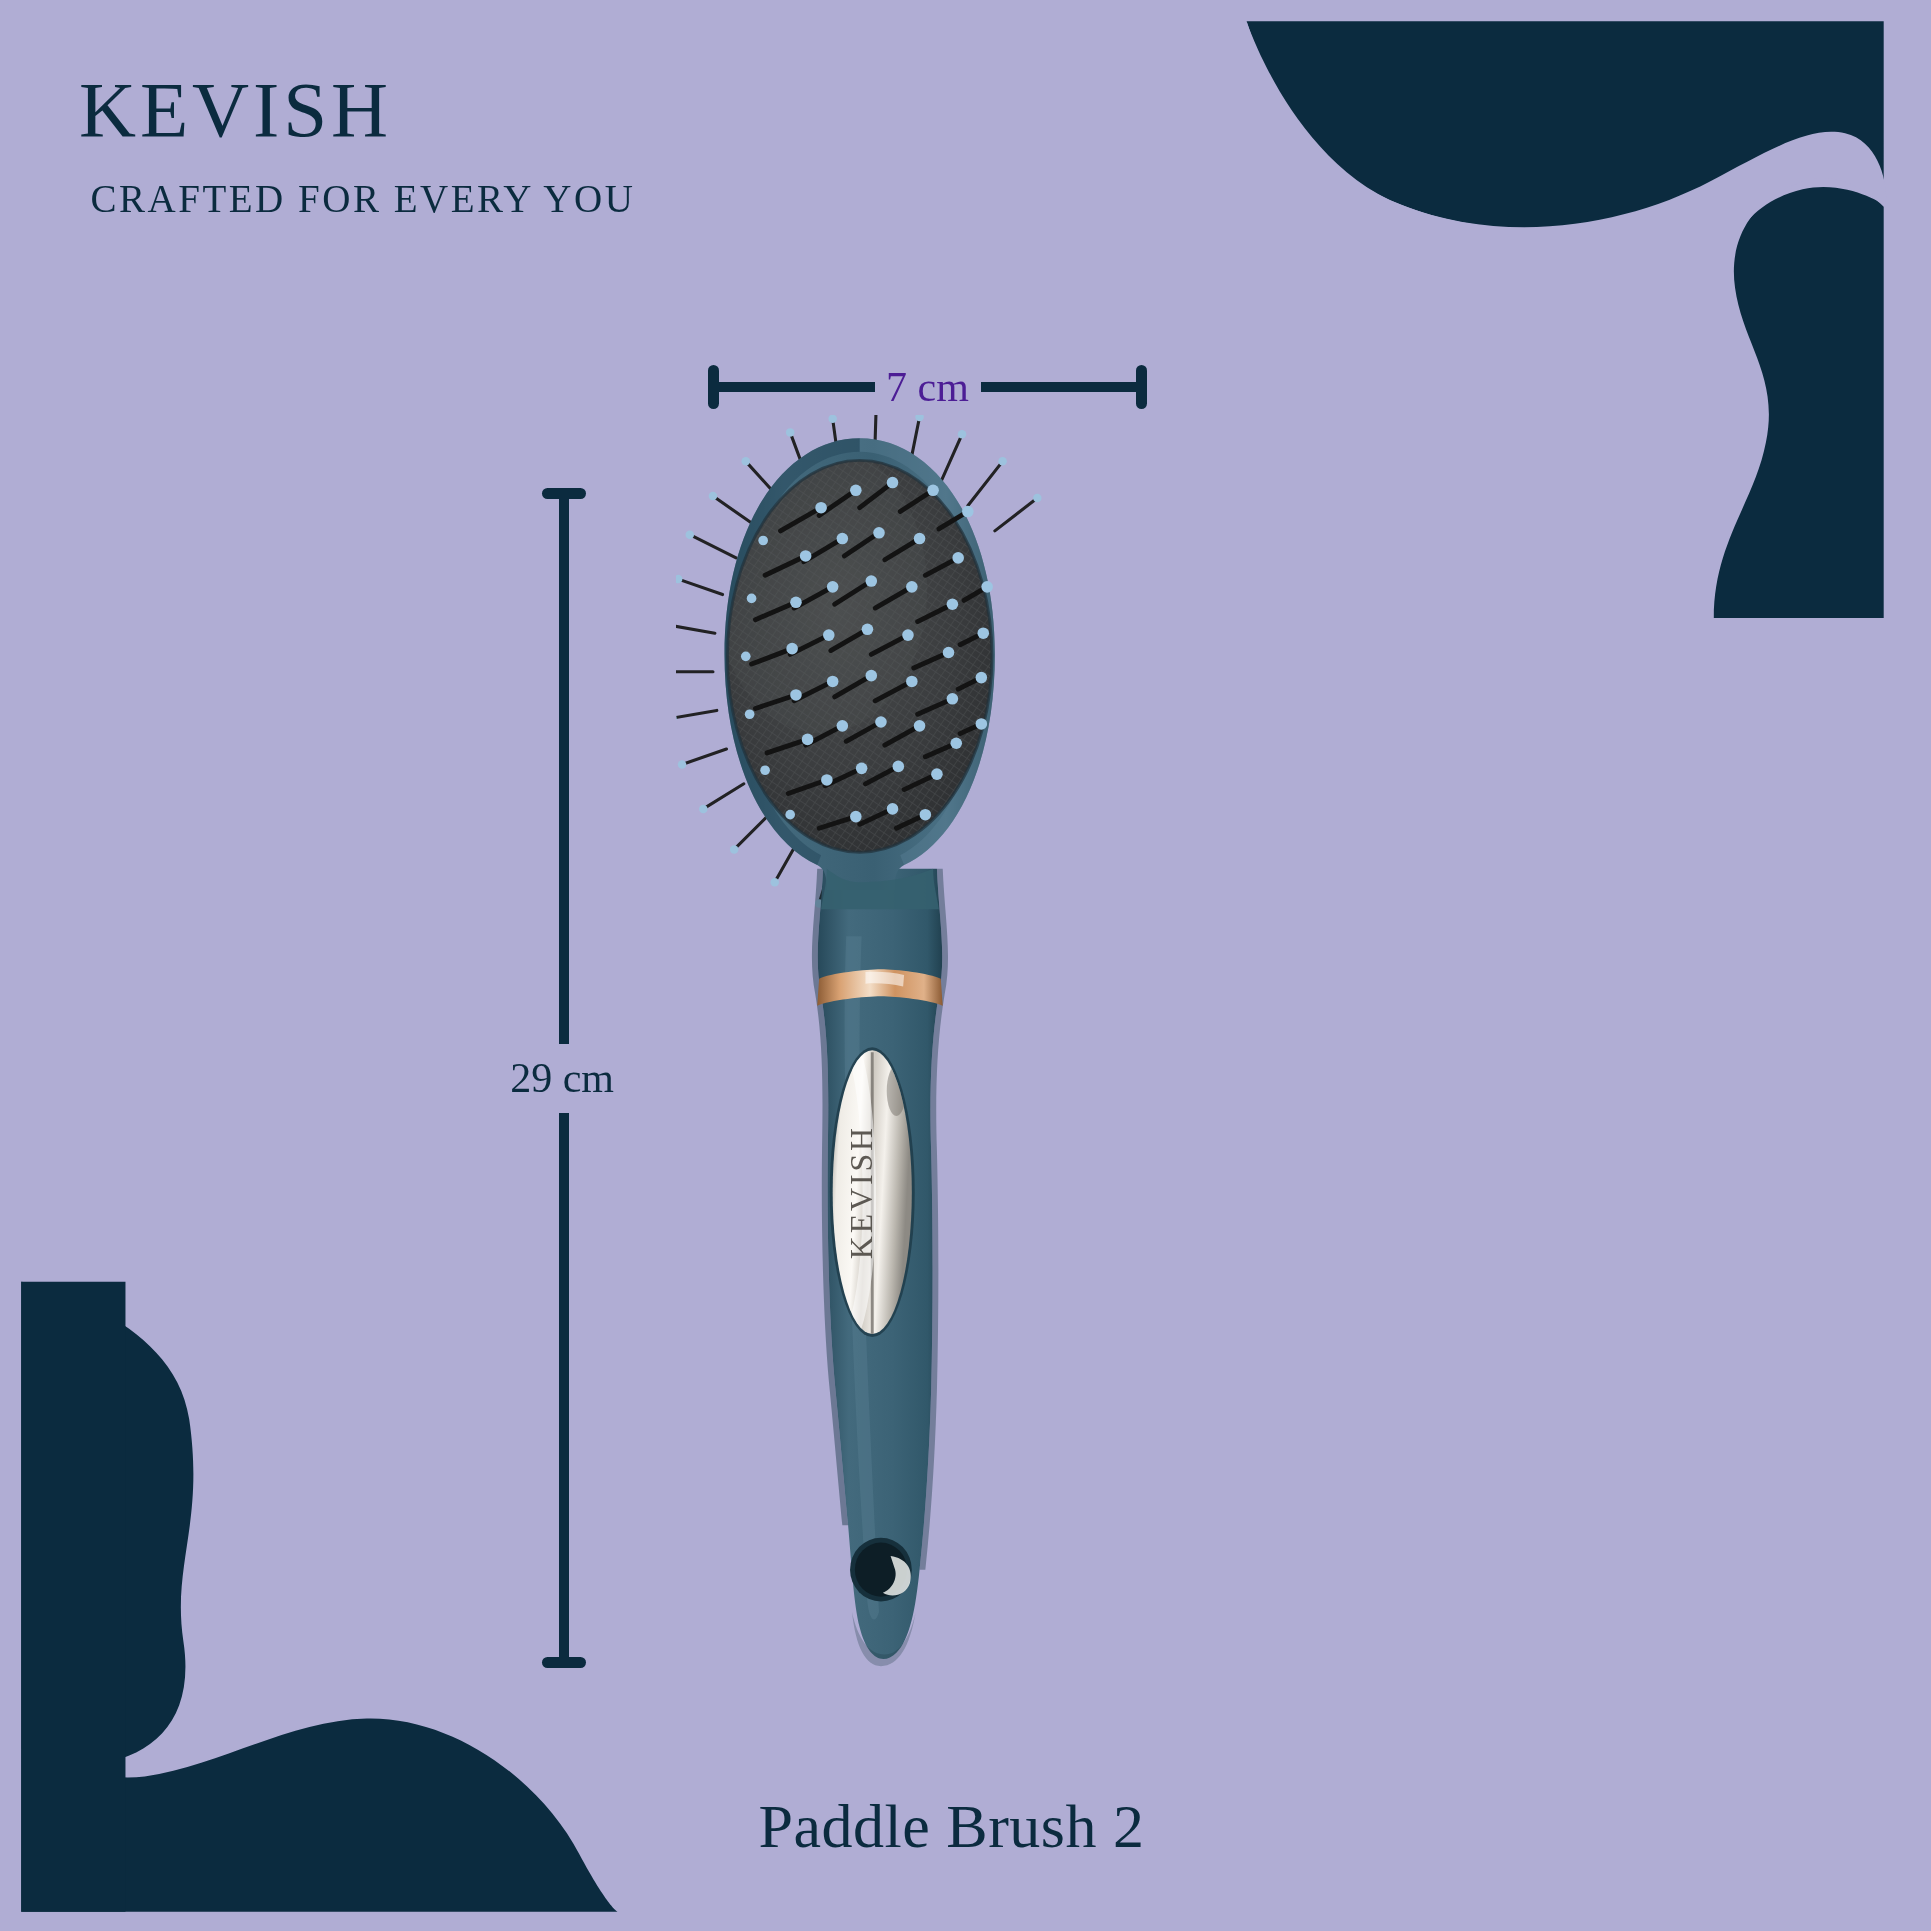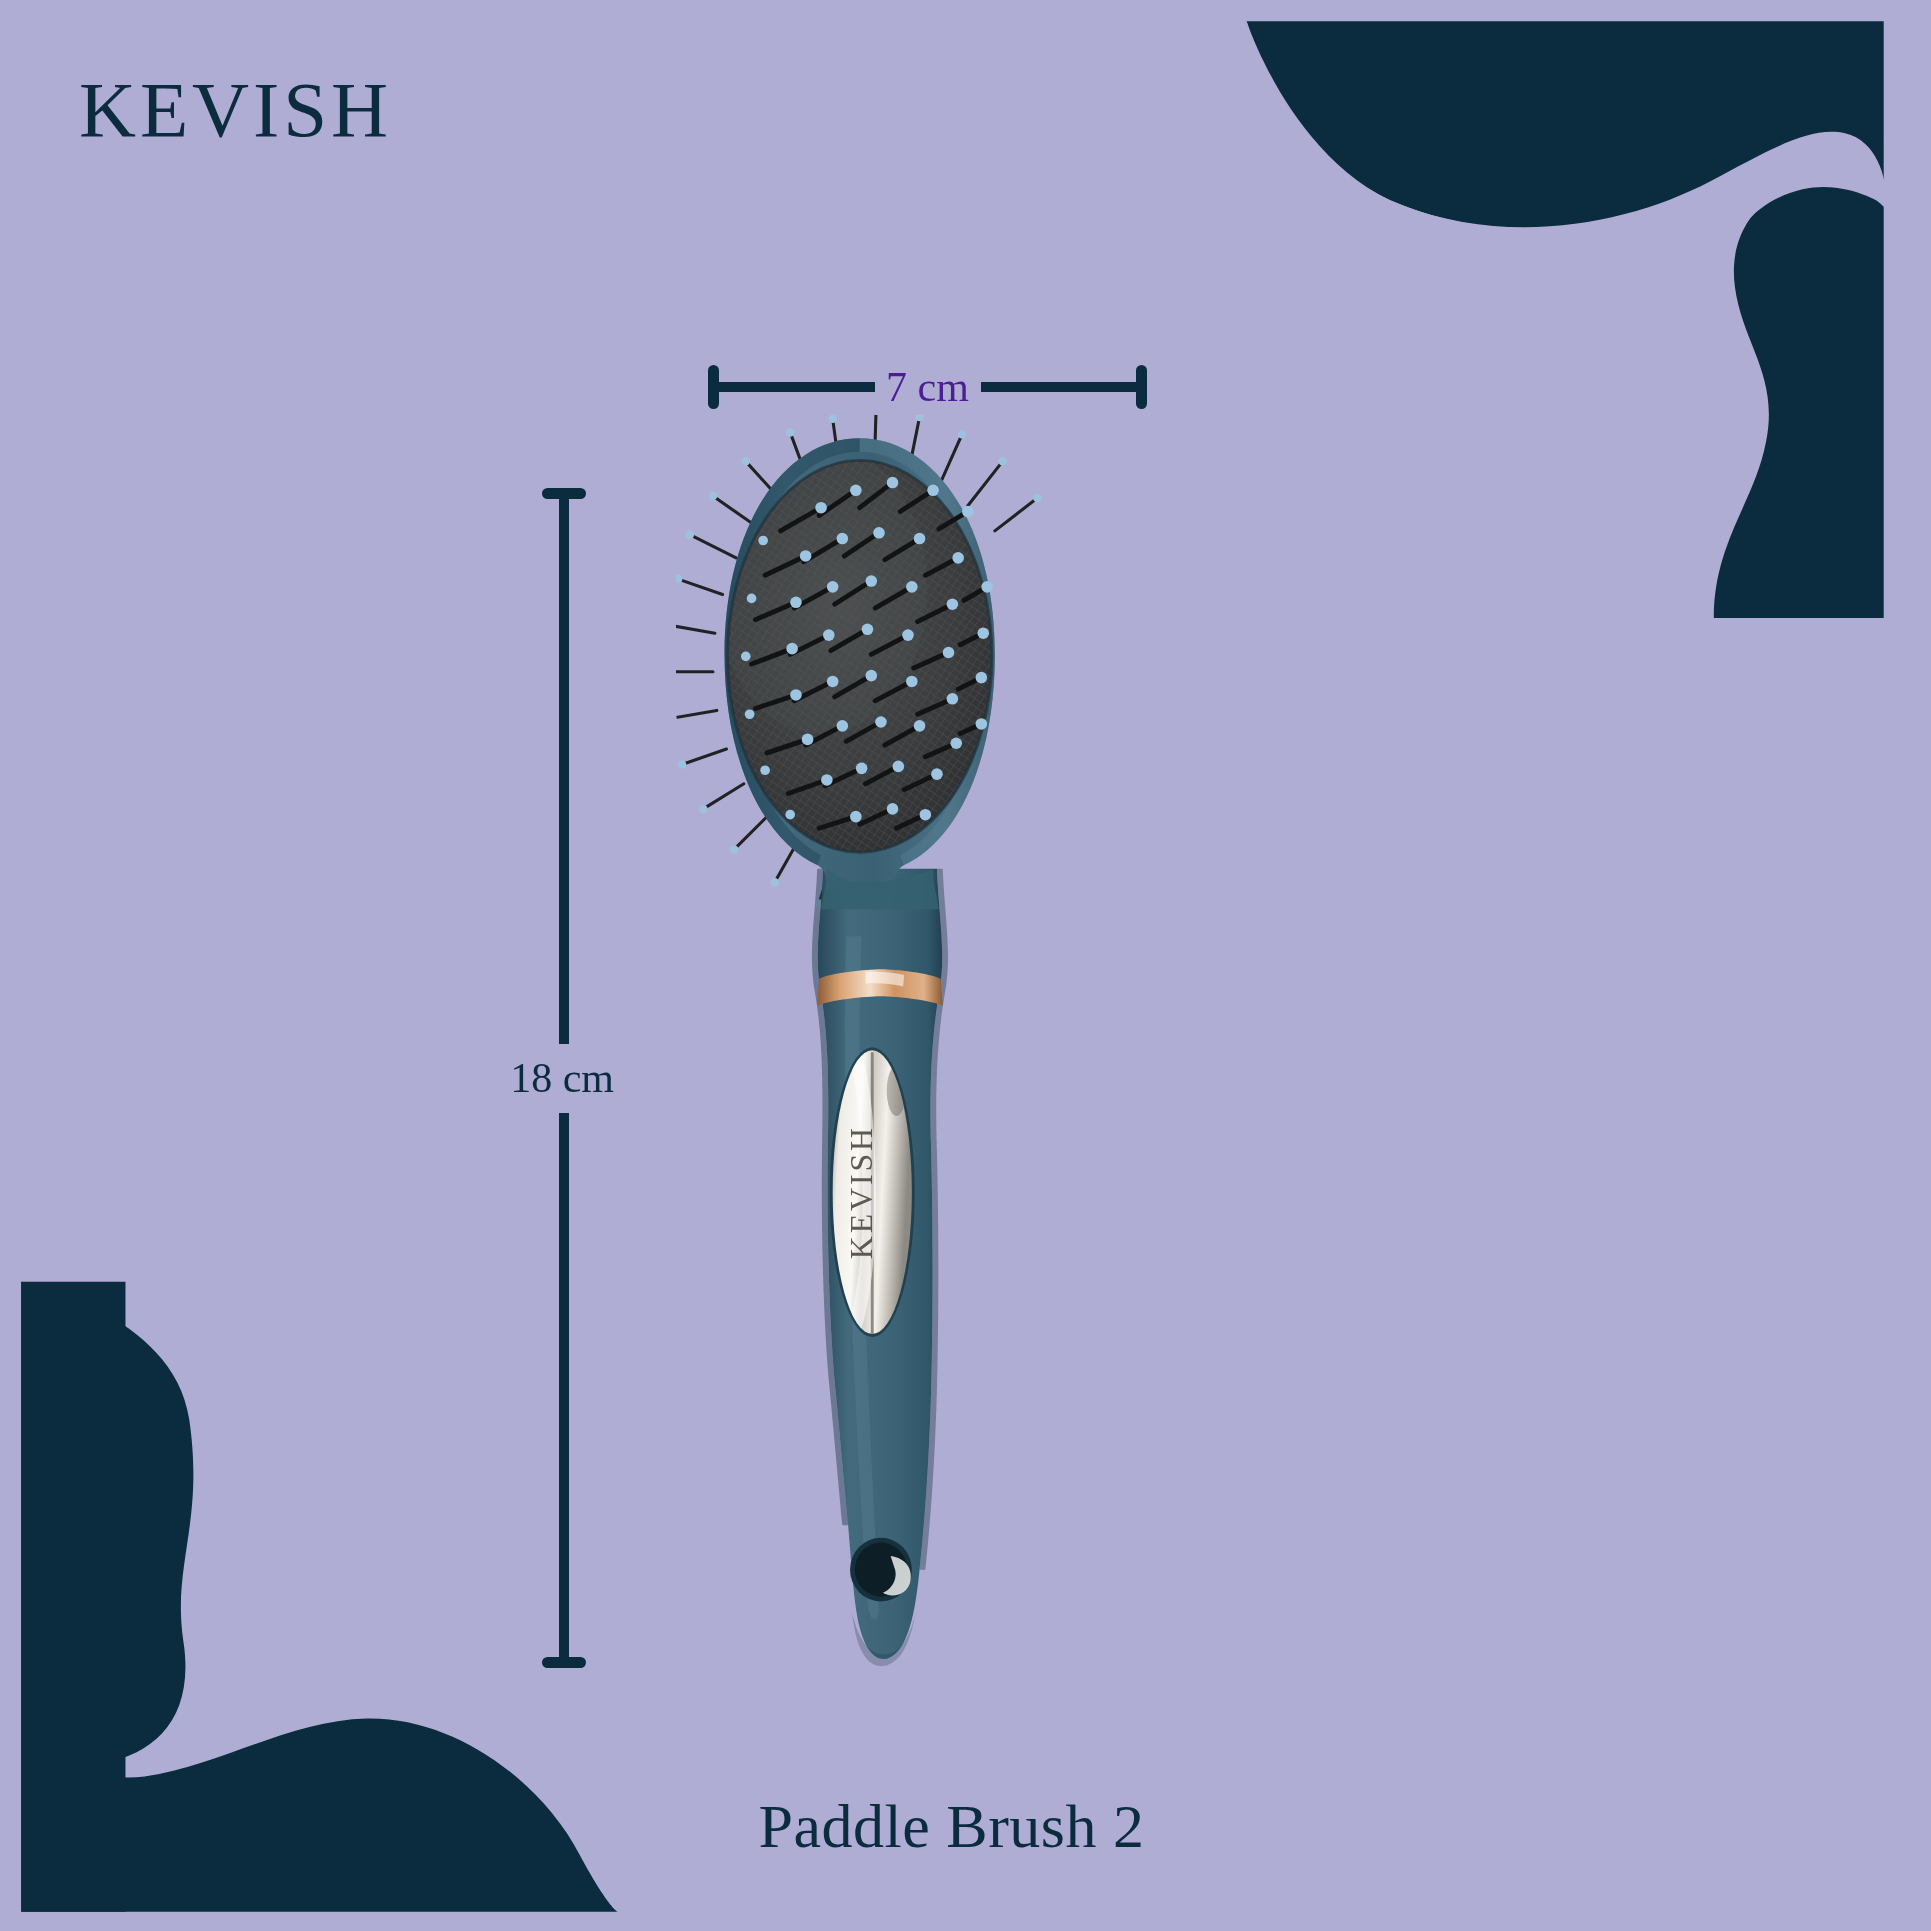--- a/index.html
+++ b/index.html
@@ -178,34 +178,35 @@
         L 22 660
         L 0 660
         L 0 0
         L 130 0
         Z" opacity="0"></path>
     </svg>
   </div>
 
   <div id="brand-block">
     <div id="brand-name">KEVISH</div>
+    <div id="brand-tagline">CRAFTED FOR EVERY YOU</div>
   </div>
 
   <div id="dim-width">
     <div class="cap"></div>
     <div class="bar"></div>
     <div class="dim-label">7 cm</div>
     <div class="bar"></div>
     <div class="cap"></div>
   </div>
 
   <div id="dim-height">
     <div class="cap"></div>
     <div class="bar"></div>
-    <div class="dim-label">18 cm</div>
+    <div class="dim-label">29 cm</div>
     <div class="bar"></div>
     <div class="cap"></div>
   </div>
 
   <div id="product-image">
     <svg width="406" height="1284" viewBox="0 0 420 1330">
       <defs>
         <linearGradient id="bodyGrad" x1="0" y1="0" x2="1" y2="0">
           <stop offset="0%" stop-color="#2c5263"></stop>
           <stop offset="22%" stop-color="#43697c"></stop>

